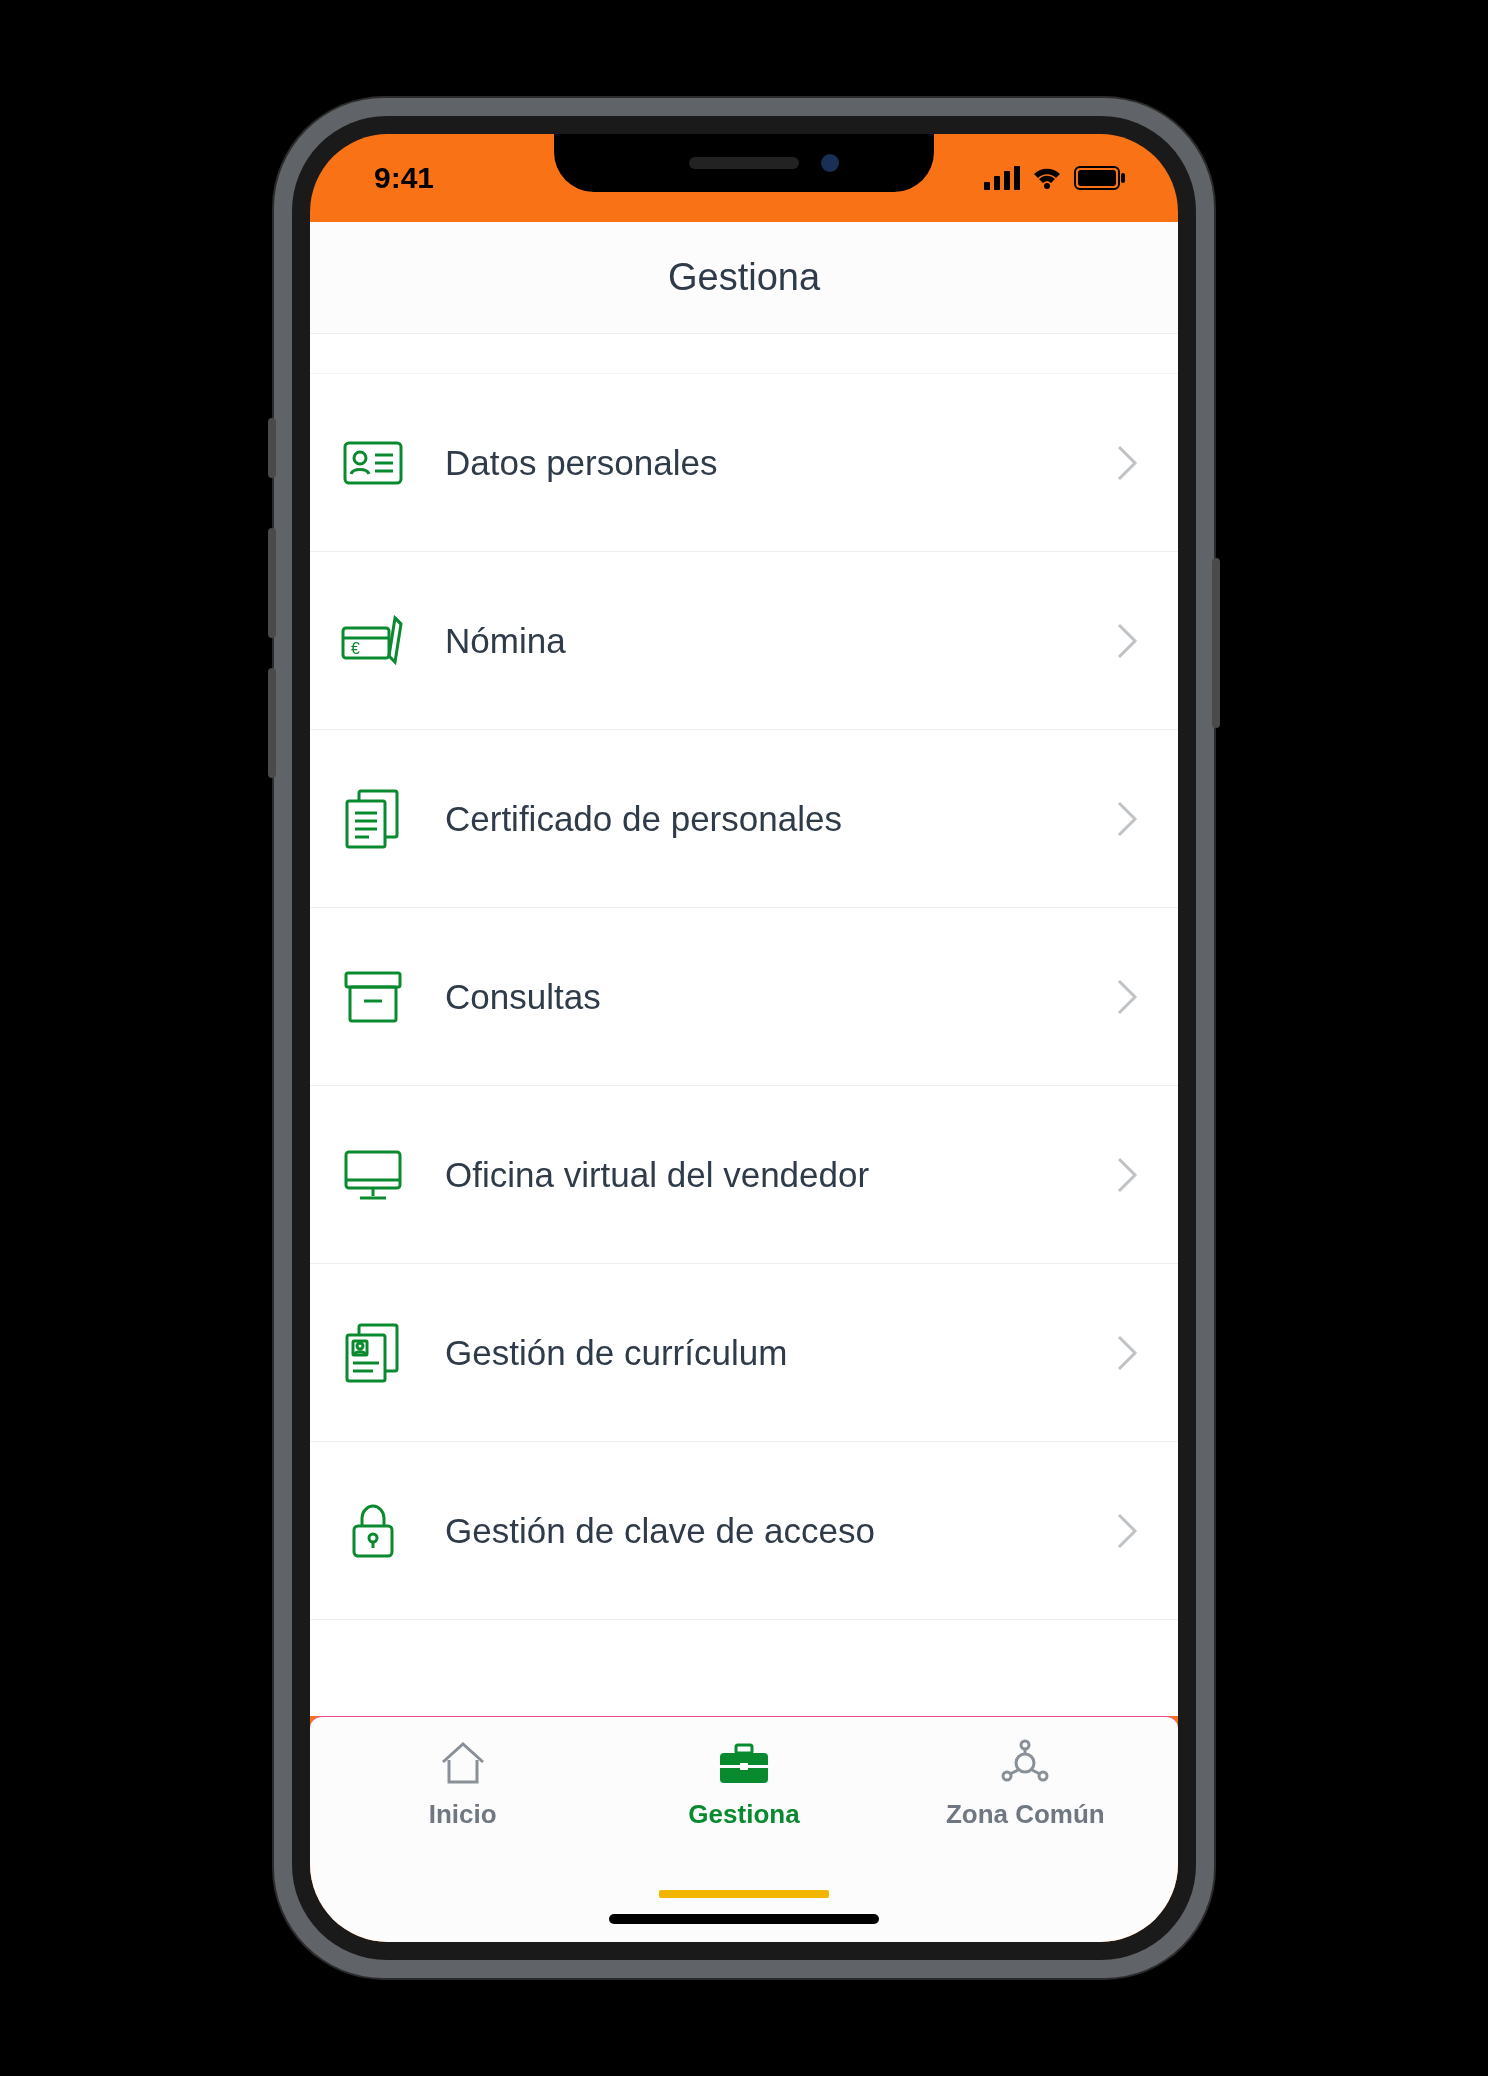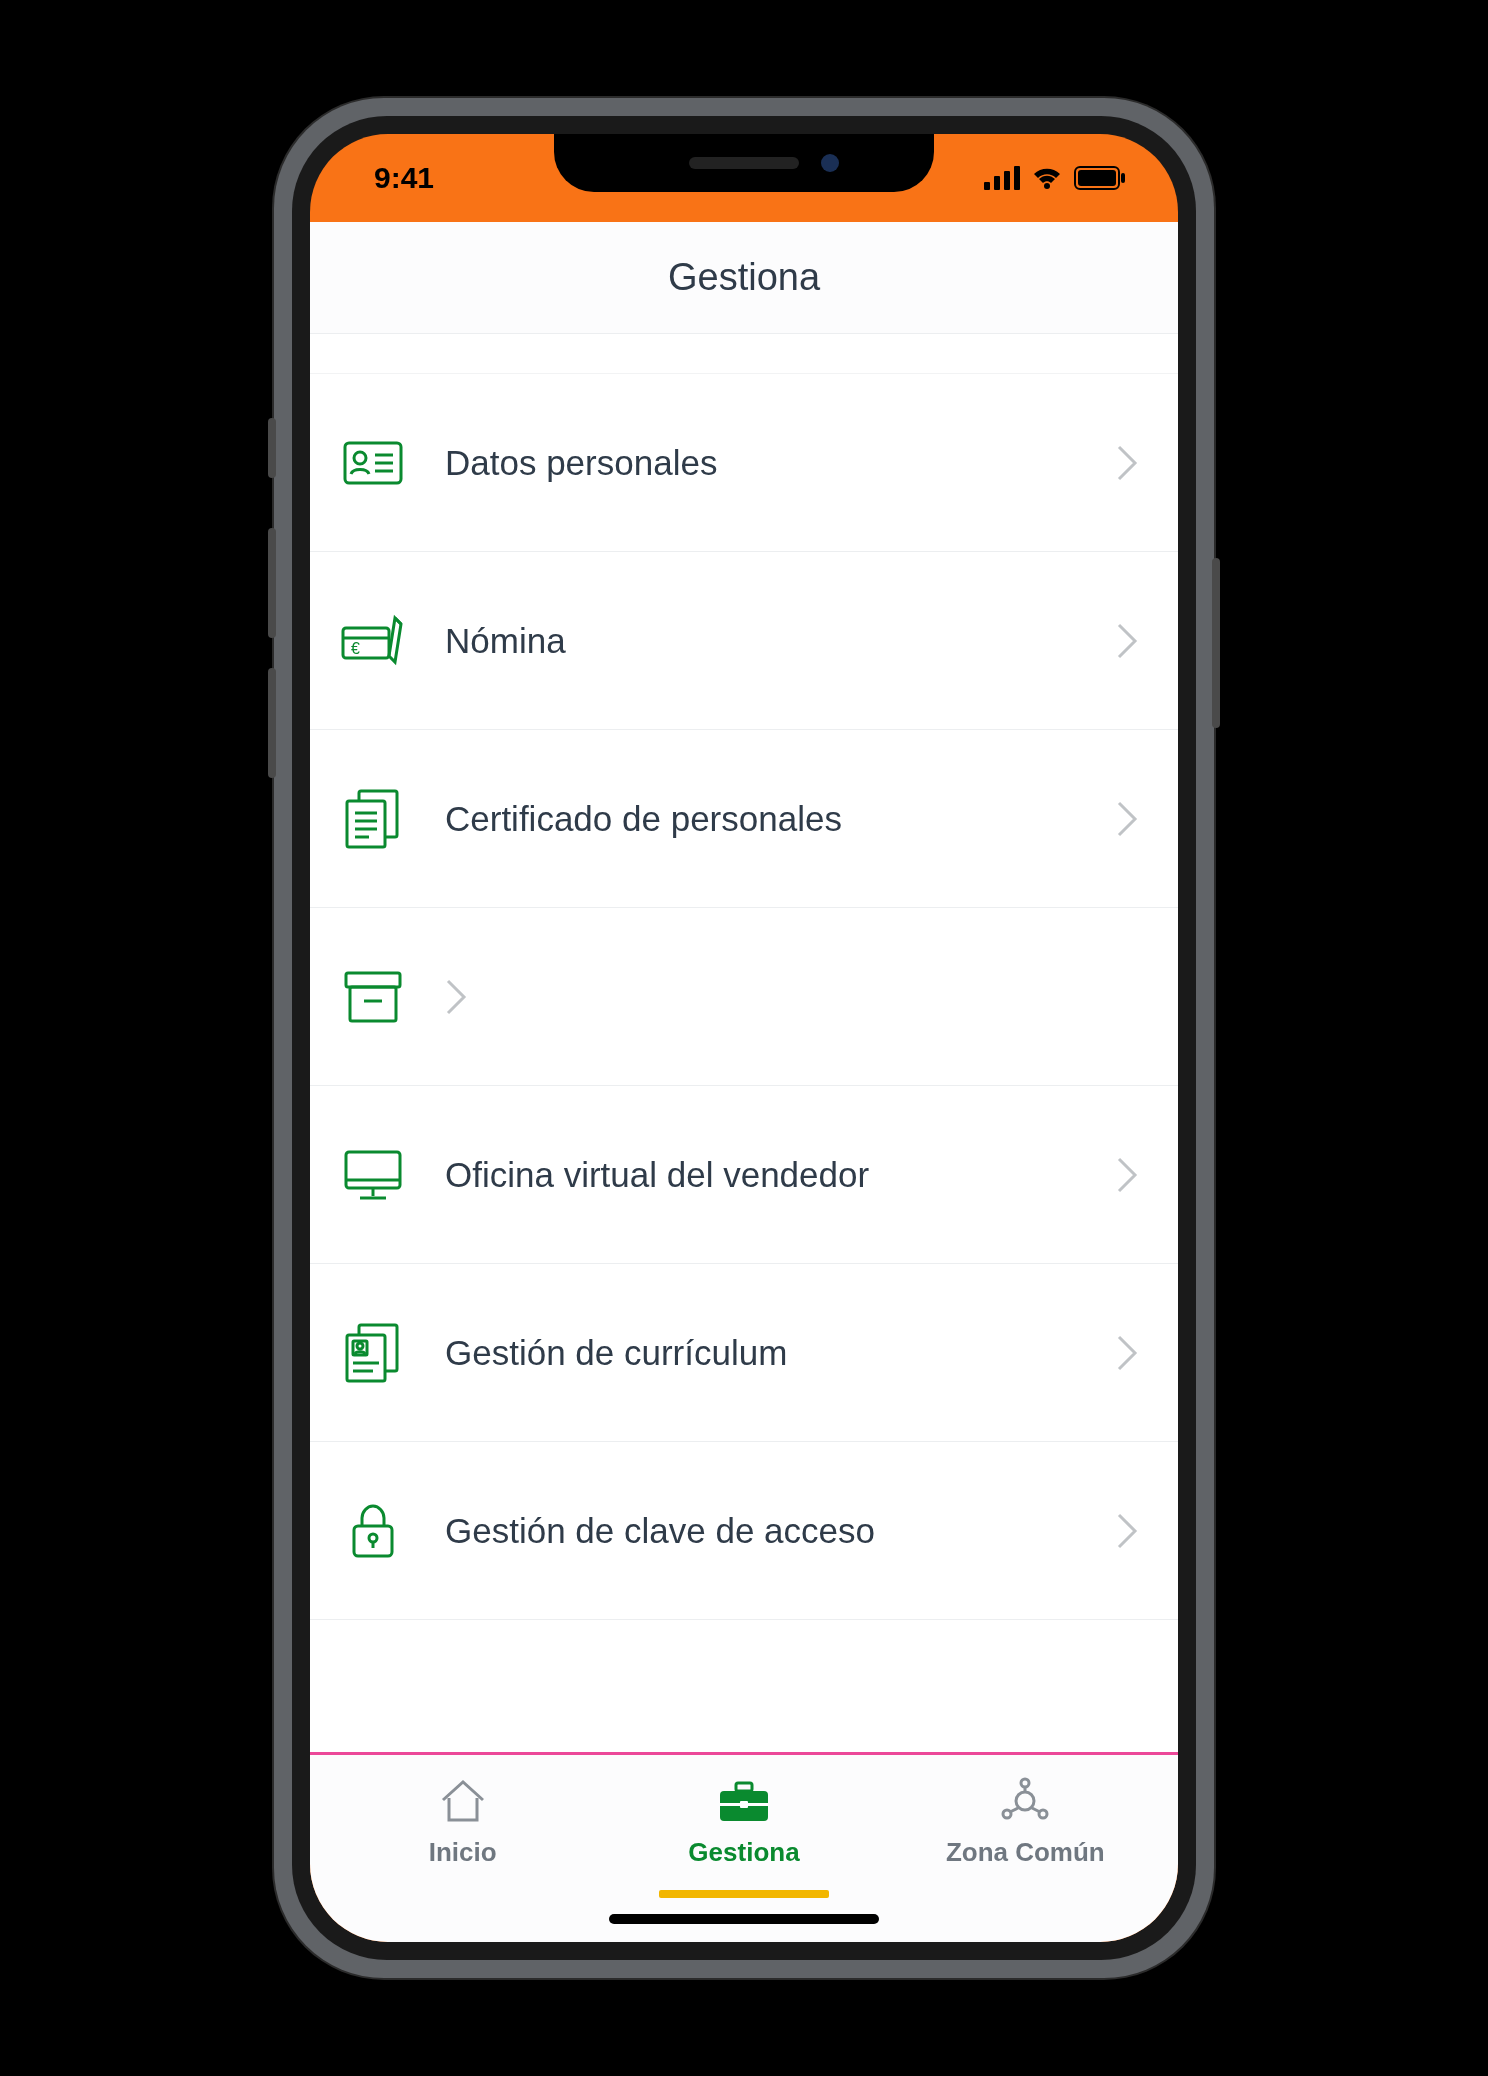--- a/index.html
+++ b/index.html
@@ -127,25 +127,26 @@
     font-weight: 400;
   }
   .chevron {
     flex: 0 0 auto;
     width: 22px;
     height: 38px;
     opacity: .55;
   }
   
   .bottom-nav {
-    height: 190px;
-    border-top: 3px solid #ec4899;
+    height: 226px;
+    border-top: 1px solid #ec4899;
     background: #fcfcfd;
     display:flex;
     padding: 14px 12px 0 12px;
+    border-radius: 12px;
   }
   .nav-item {
     flex:1;
     display:flex;
     flex-direction:column;
     align-items:center;
     cursor:pointer;
     position:relative;
     padding-top: 6px;
   }
@@ -292,20 +293,21 @@
 
 
         <div class="list-item">
           <span class="item-icon">
             <svg width="58" height="52" viewBox="0 0 58 52" fill="none" stroke="#0a8a2f" stroke-width="3">
                 <rect x="2" y="2" width="54" height="14" rx="2"></rect>
                 <rect x="6" y="16" width="46" height="34" rx="2"></rect>
                 <line x1="20" y1="30" x2="38" y2="30"></line>
               </svg>
           </span>
+          <span class="item-label">Consultas</span>
           <span class="chevron">
               <svg width="22" height="38" viewBox="0 0 22 38" fill="none" stroke="#8e9398" stroke-width="3">
                 <path d="M3 3l16 16L3 35"></path>
               </svg>
             </span>
         </div>
 
         <div class="list-item">
           <span class="item-icon">
             <svg width="62" height="54" viewBox="0 0 62 54" fill="none" stroke="#0a8a2f" stroke-width="3">

